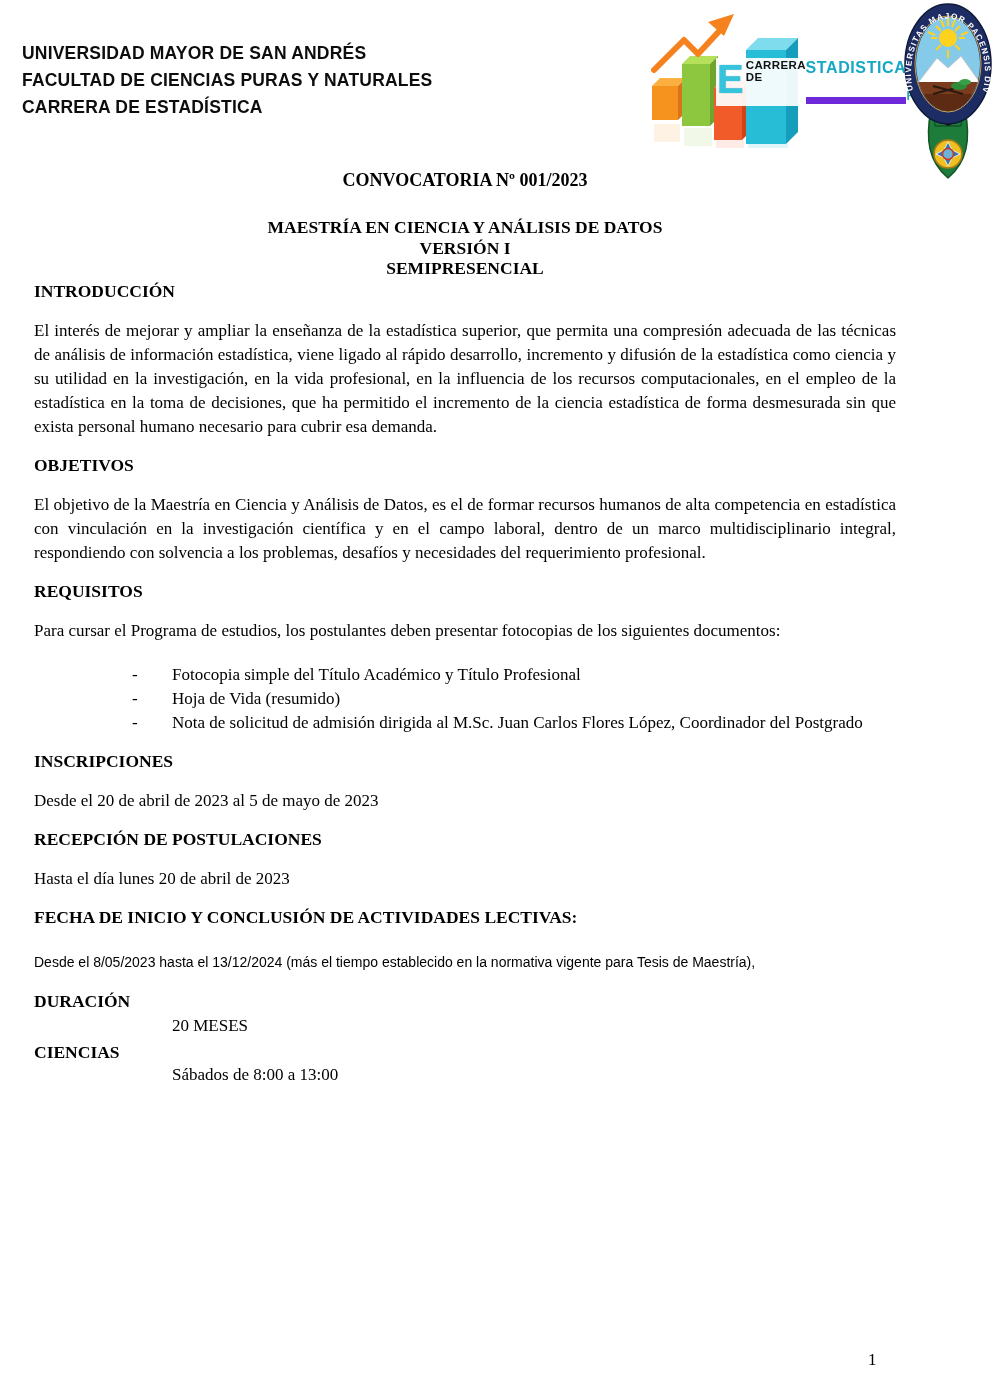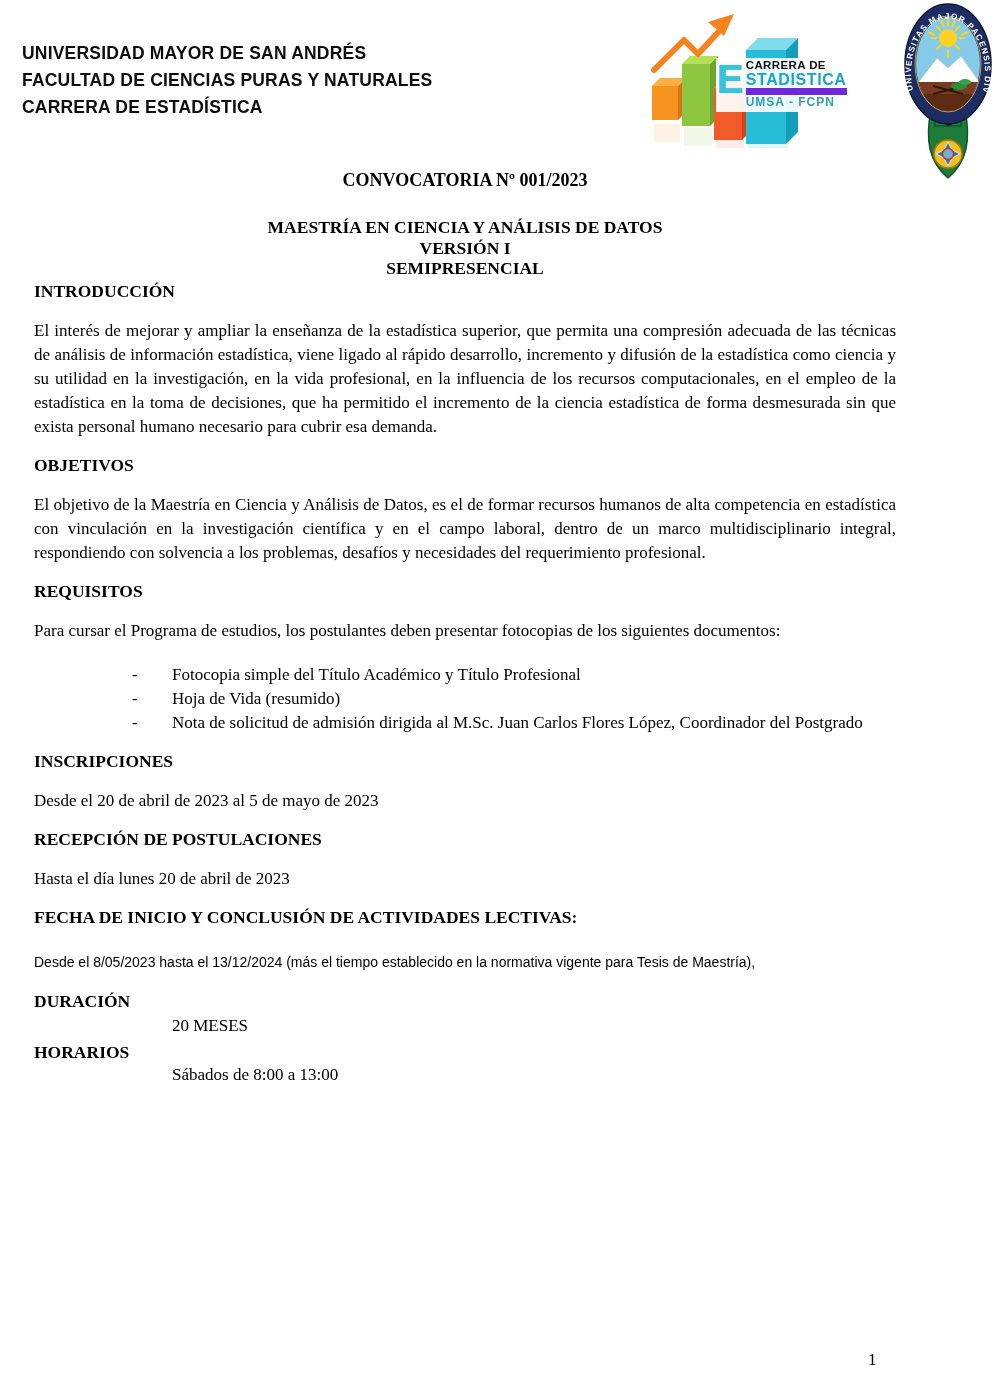--- a/index.html
+++ b/index.html
@@ -28,21 +28,21 @@
     display:flex; align-items:flex-start;
     background:rgba(255,255,255,0.92);
     padding:1px 3px 2px 1px;
   }
   .logo-e {
     font-family:"Liberation Sans", sans-serif;
     font-weight:bold; font-size:40px; line-height:40px;
     color:#35c4dc; margin-right:2px;
     text-shadow:0 0 1px #0d90ad;
   }
-  .logo-lines { display:flex; flex-direction:column; }
+  .logo-lines { display:flex; flex-direction:row; }
   .logo-l1 {
     font-family:"Liberation Sans", sans-serif; font-weight:bold;
     font-size:11.5px; line-height:12px; color:#111; letter-spacing:.4px;
   }
   .logo-l2 {
     font-family:"Liberation Sans", sans-serif; font-weight:bold;
     font-size:16px; line-height:17px; color:#17a7c6;
     border-bottom:7px solid #6d28d9; letter-spacing:.6px;
   }
   .logo-l3 {
@@ -225,20 +225,20 @@
 
     <h2 class="sec">RECEPCIÓN DE POSTULACIONES</h2>
     <p class="body">Hasta el día lunes 20 de abril de 2023</p>
 
     <h2 class="sec">FECHA DE INICIO Y CONCLUSIÓN DE ACTIVIDADES LECTIVAS:</h2>
     <p class="body-sans">Desde el  8/05/2023 hasta el 13/12/2024 (más el tiempo establecido en la normativa vigente para Tesis de Maestría),</p>
 
     <h2 class="sec">DURACIÓN</h2>
     <div class="indent-val gap-sm">20 MESES</div>
 
-    <h2 class="sec" style="margin-top:4px">HORARIOS</h2>
+    <h2 class="sec" style="margin-top:4px">CIENCIAS</h2>
     <div class="indent-val">Sábados de 8:00 a 13:00</div>
 
   </div>
 
   <div class="pageno">1</div>
 
 </div>
 
 </body></html>

